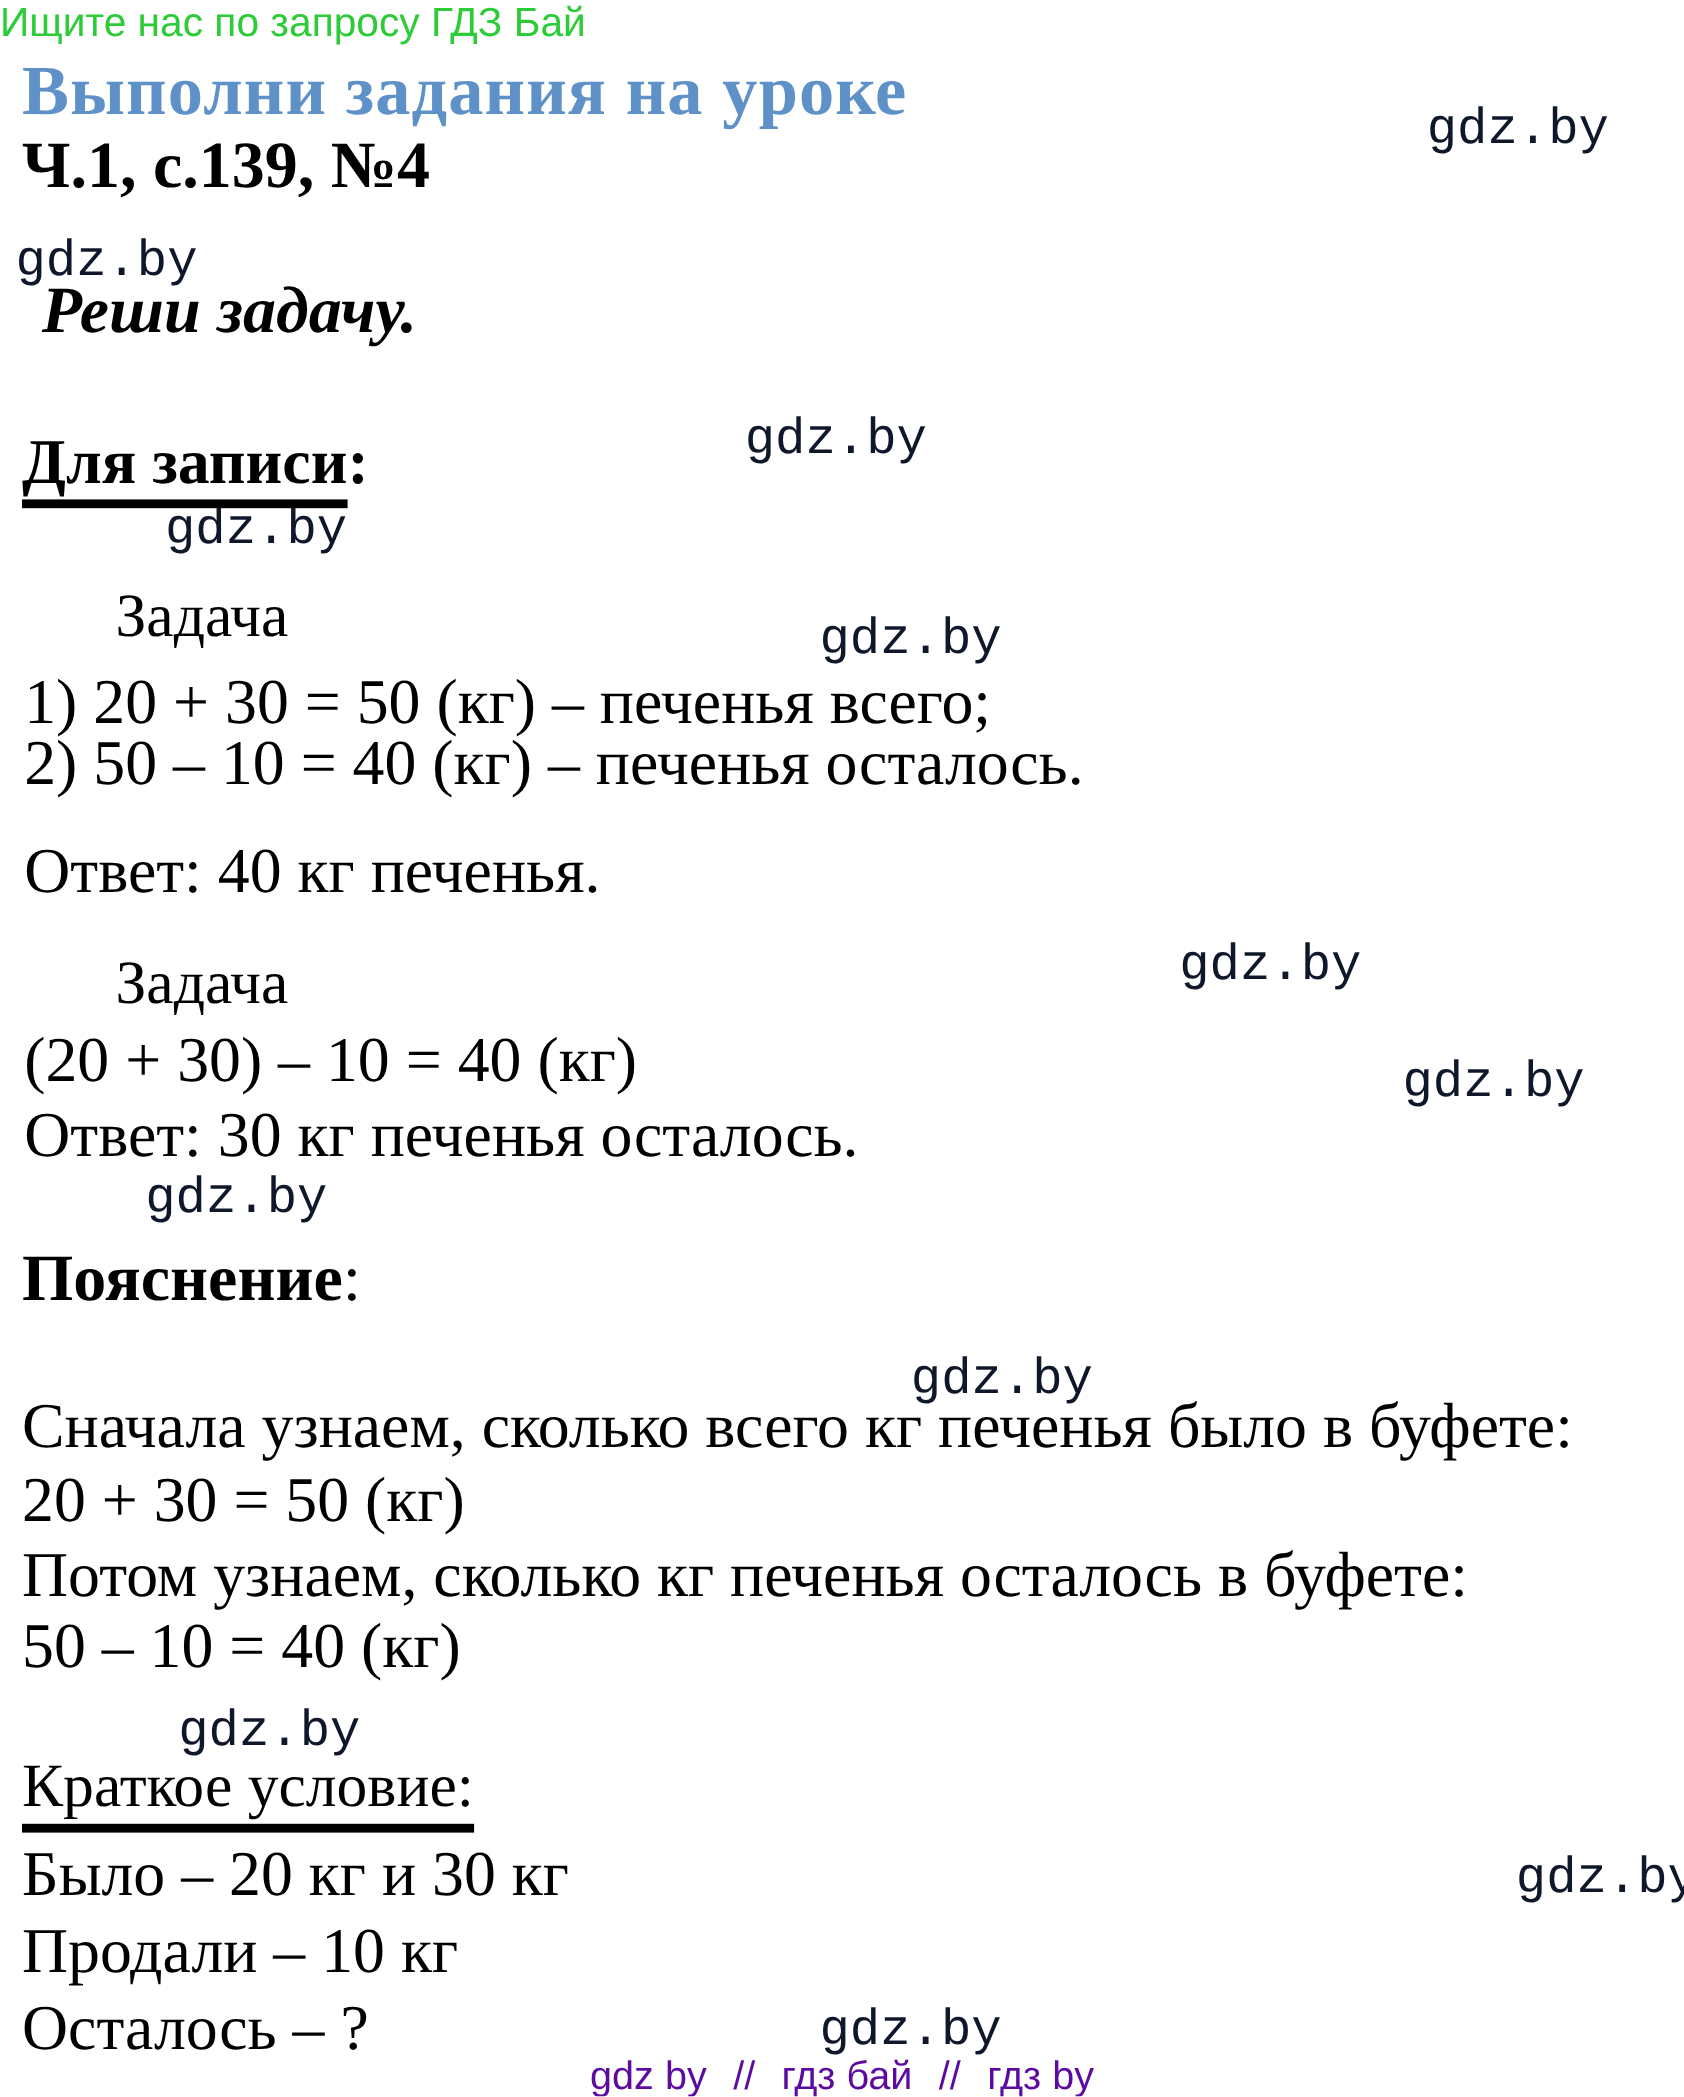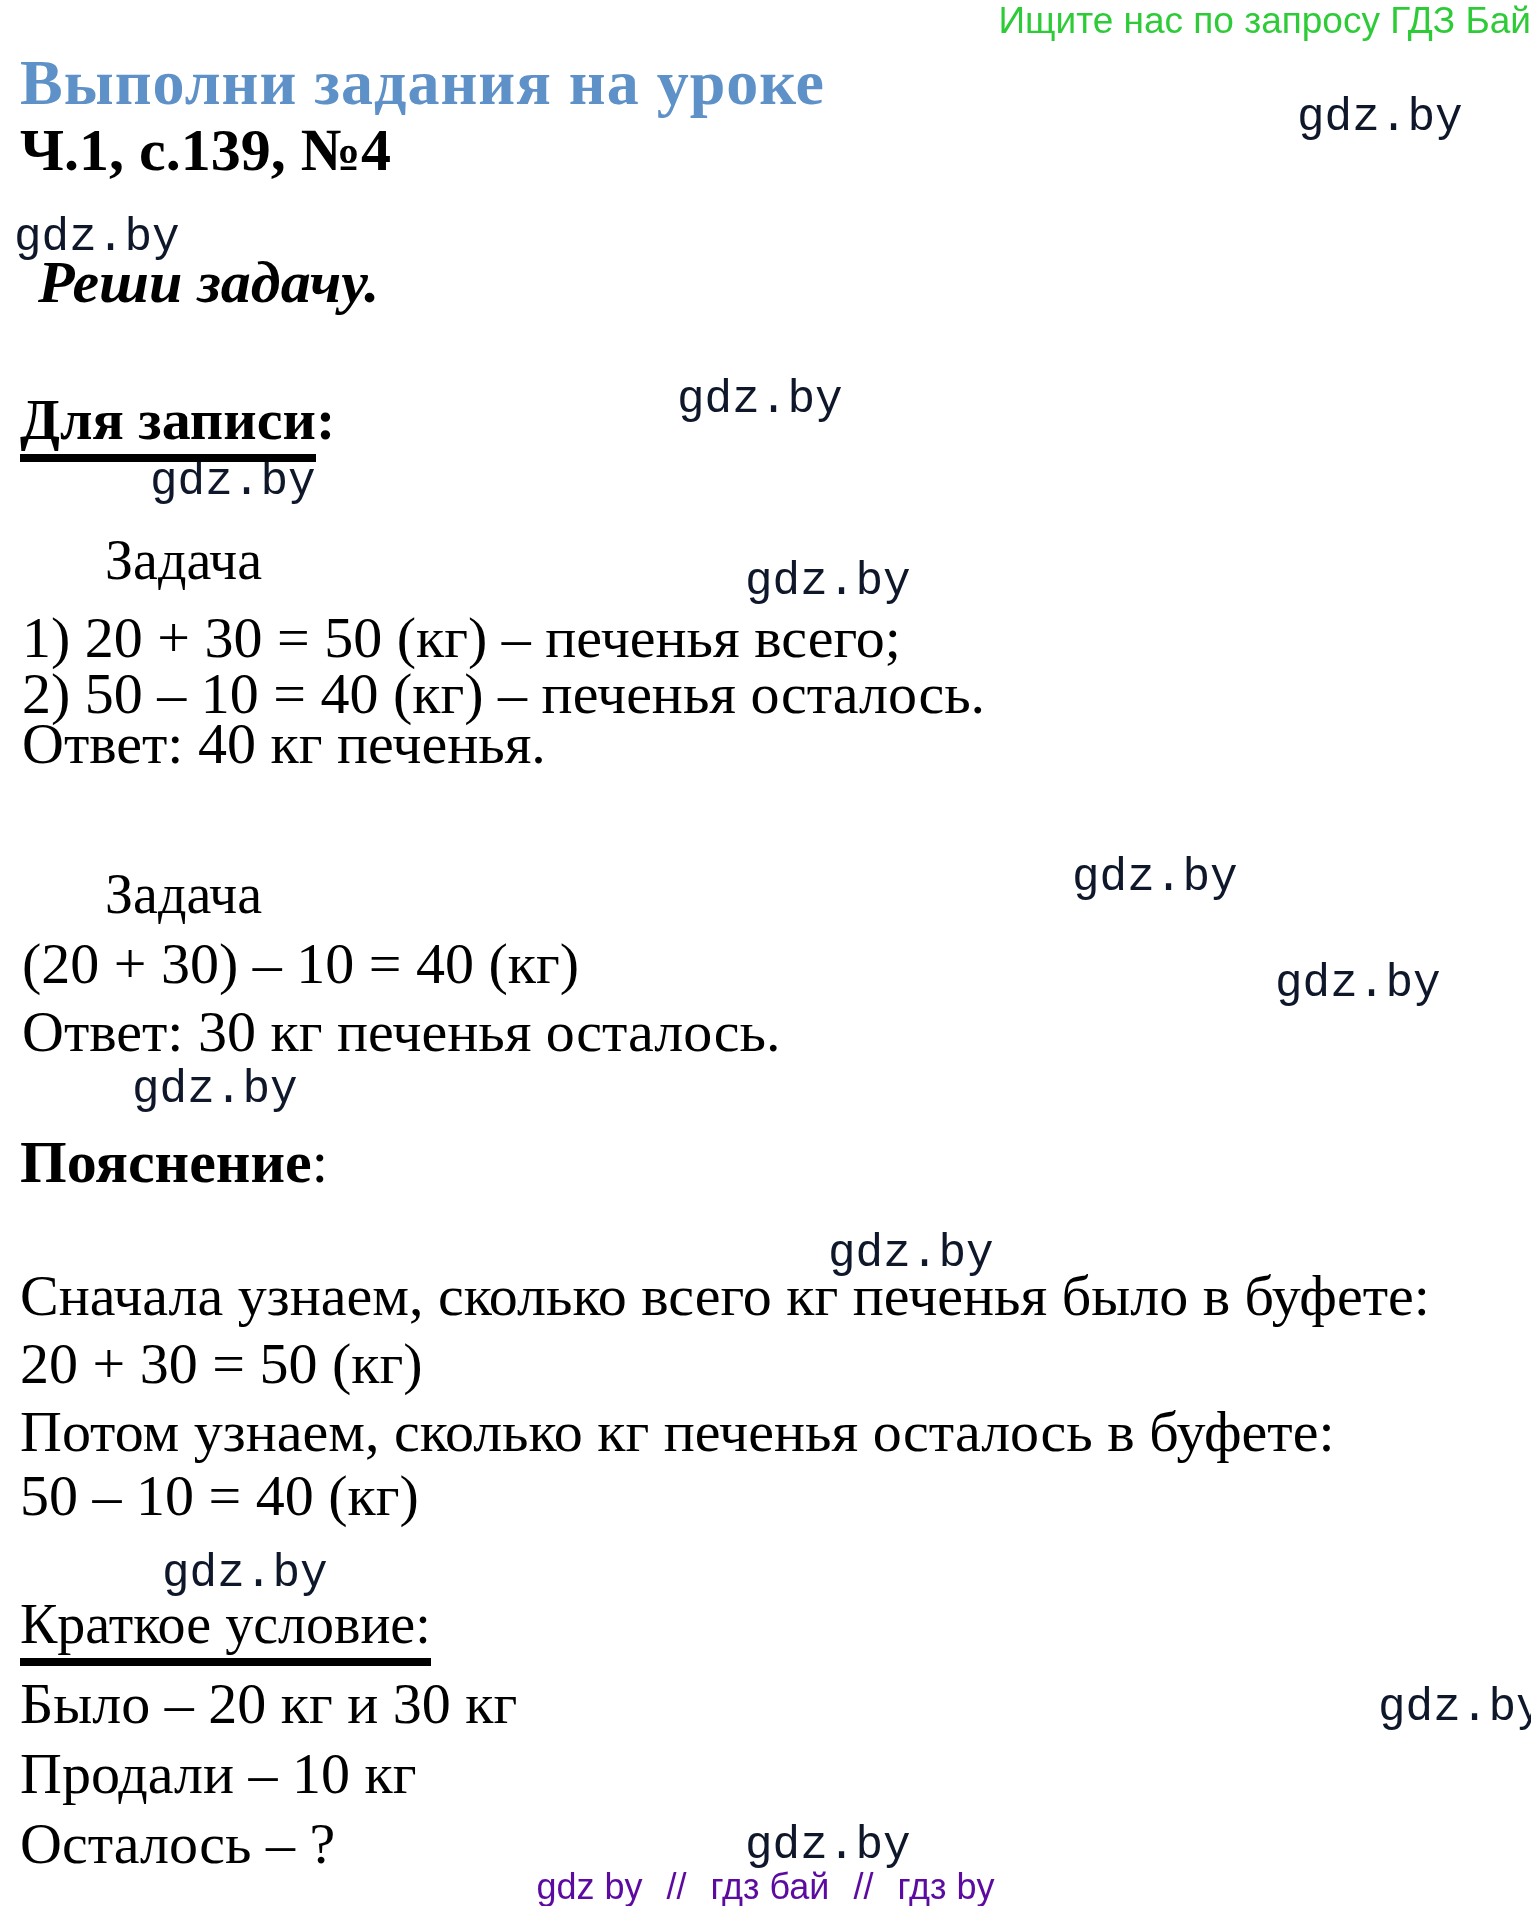--- a/index.html
+++ b/index.html
@@ -10,21 +10,21 @@
     background: #ffffff;
     overflow: hidden;
     font-family: "Liberation Serif", serif;
     color: #000000;
   }
   .abs { position: absolute; white-space: nowrap; }
 
   
   .promo {
     left: 0; top: 2; width: 100%;
-    text-align: right;
+    text-align: left;
     font-family: "Liberation Sans", sans-serif;
     font-size: 37px;
     color: #2ecb38;
   }
   .wm {
     font-family: Liberation Mono, monospace;
     font-size: 46px;
     color: #0f172a;
   }
   .footer-line {
@@ -87,21 +87,21 @@
   <div class="abs wm" style="left:1378px; top:1682px;">gdz.by</div>
   <div class="abs wm" style="left:745px;  top:1820px;">gdz.by</div>
 
   <div class="abs section-head" style="left:20px; top:386px;">
     <span class="u-thick">Для записи</span><span>:</span>
   </div>
 
   <div class="abs task-head" style="top:528px;">Задача</div>
   <div class="abs body-line" style="left:22px; top:604px;">1) 20 + 30 = 50 (кг) – печенья всего;</div>
   <div class="abs body-line" style="left:22px; top:660px;">2) 50 – 10 = 40 (кг) – печенья осталось.</div>
-  <div class="abs body-line" style="left:22px; top:710px;text-align:right;">Ответ: 40 кг печенья.</div>
+  <div class="abs body-line" style="left:22px; top:758px;text-align:right;">Ответ: 40 кг печенья.</div>
 
   <div class="abs task-head" style="top:862px;">Задача</div>
   <div class="abs body-line" style="left:22px; top:930px;">(20 + 30) – 10 = 40 (кг)</div>
   <div class="abs body-line" style="left:22px; top:998px;">Ответ: 30 кг печенья осталось.</div>
 
   <div class="abs expl-head">
     <b>Пояснение</b><span>:</span>
   </div>
   <div class="abs body-line" style="left:20px; top:1262px;">Сначала узнаем, сколько всего кг печенья было в буфете:</div>
   <div class="abs body-line" style="left:20px; top:1330px;">20 + 30 = 50 (кг)</div>

